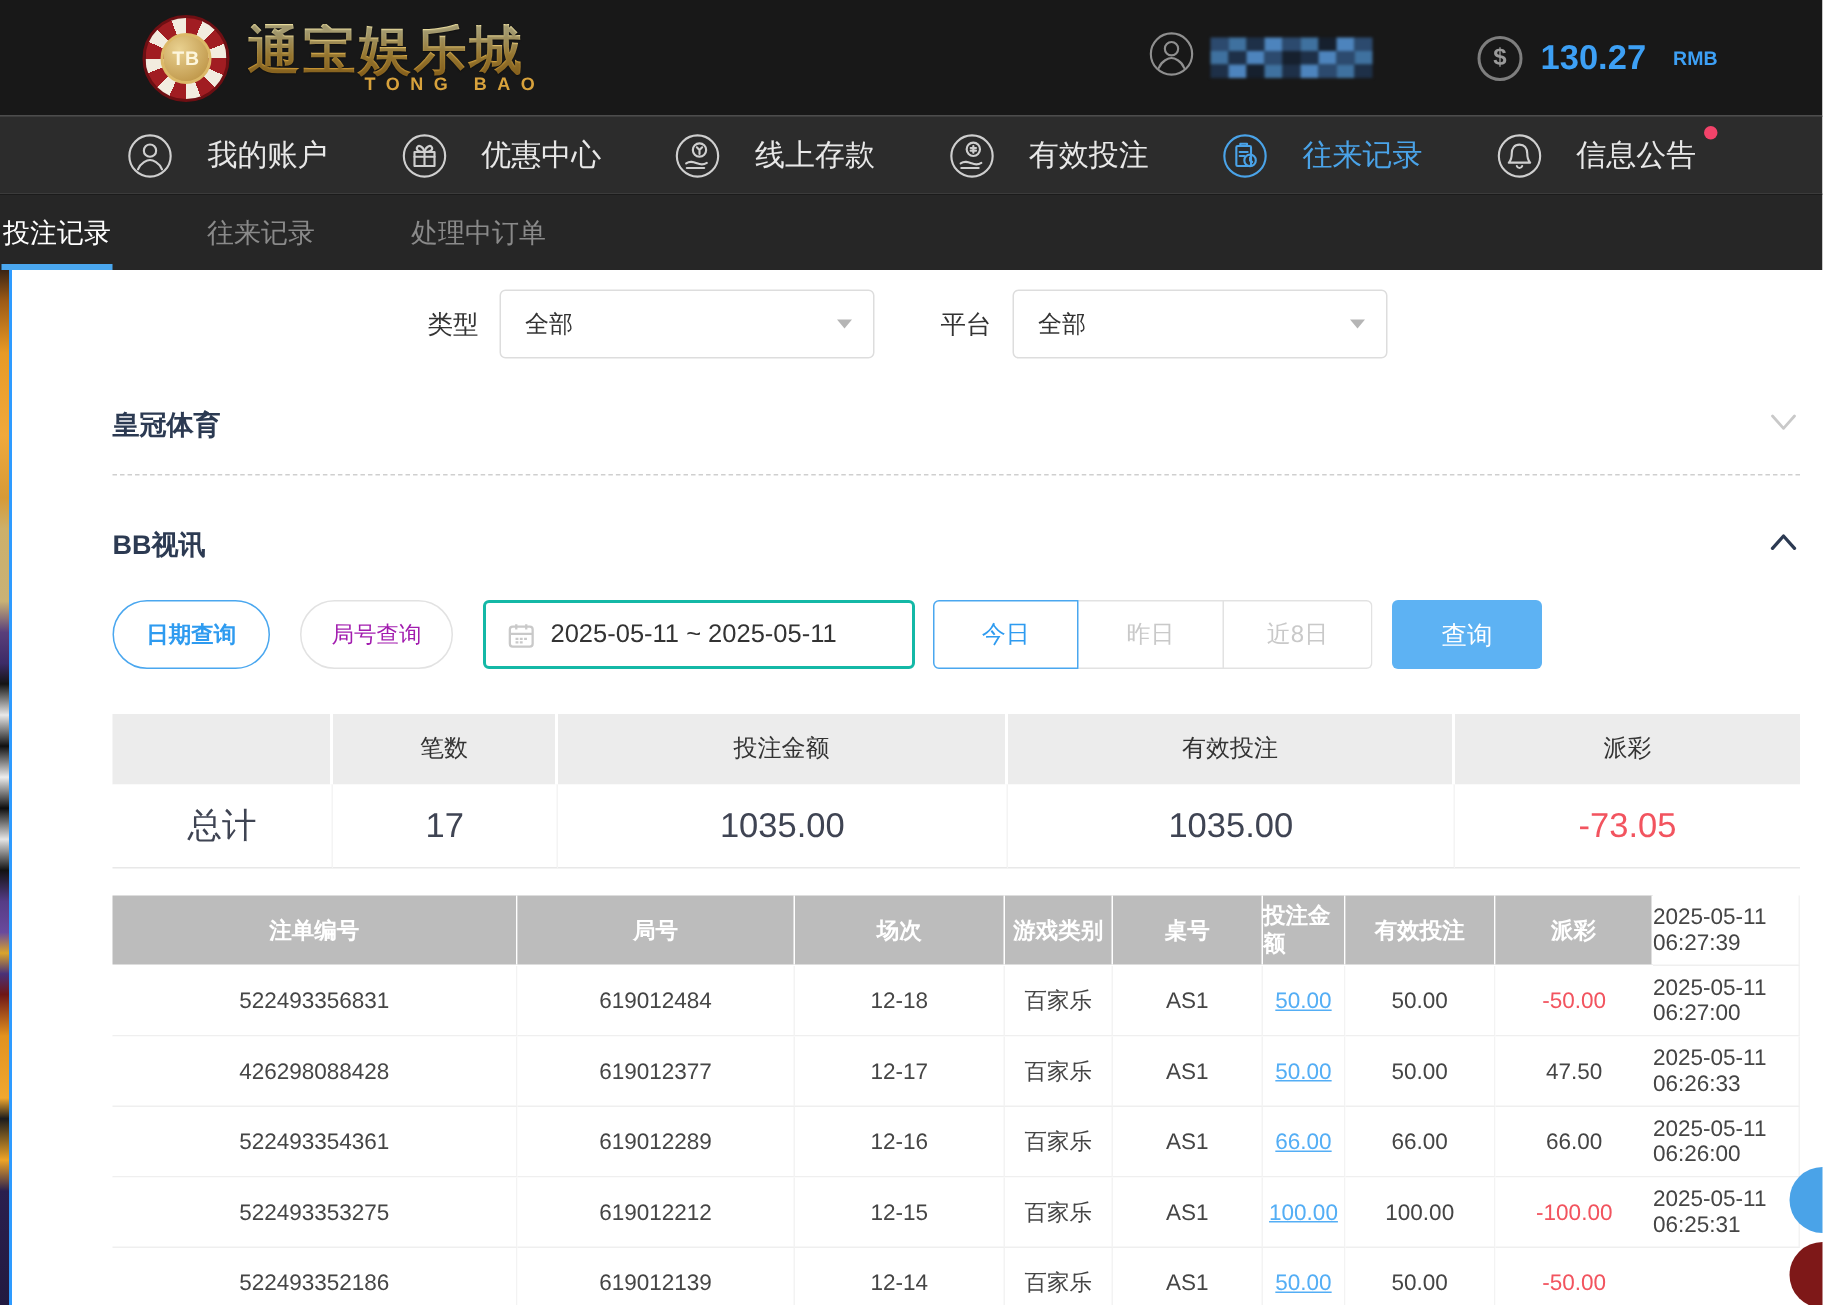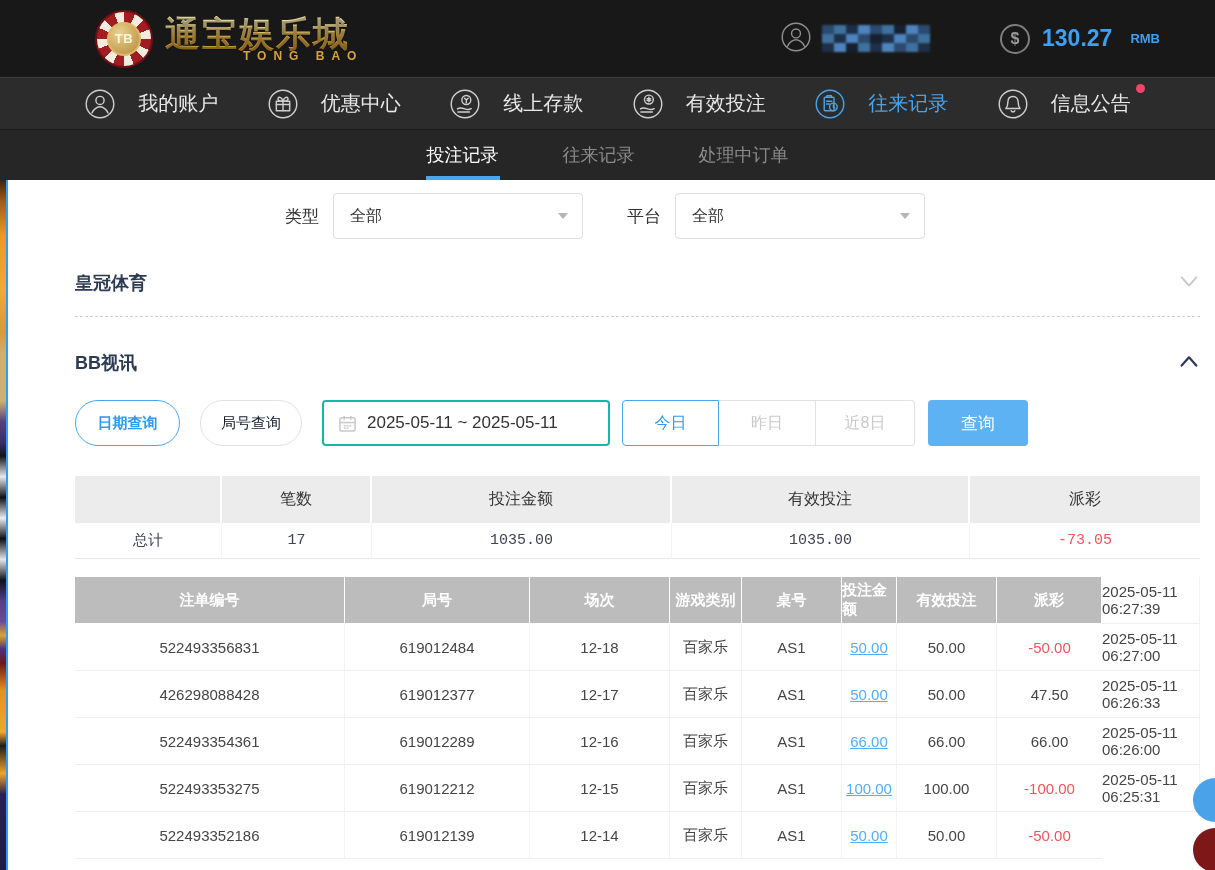--- a/index.html
+++ b/index.html
@@ -2,21 +2,21 @@
 <html><head>
 <meta charset="utf-8">
 <style>
   * { margin:0; padding:0; box-sizing:border-box; }
   html,body { width:1215px; height:870px; overflow:hidden; background:#fff;
               font-family:"Liberation Sans", sans-serif; }
   .page { position:relative; width:1215px; height:870px; background:#fff; }
 
   
   .topbar { height:77px; background:#181818; display:flex; align-items:center;
-            justify-content:space-between; padding:0 55px 0 95px; }
+            justify-content:space-between; padding:0 70px 0 95px; }
   .logo { display:flex; align-items:center; gap:12px; cursor:pointer; }
   .chip { width:58px; height:58px; border-radius:50%;
           background:repeating-conic-gradient(#a11d22 0 24deg, #f2ecdf 24deg 45deg);
           border:2px solid #6e0f13; display:flex; align-items:center; justify-content:center; }
   .chip-inner { width:34px; height:34px; border-radius:50%;
           background:radial-gradient(circle at 35% 30%, #e9d190, #b68a3a);
           border:2px solid #dcb968; color:#fdf6dd; font-weight:bold; font-size:13px;
           display:flex; align-items:center; justify-content:center; letter-spacing:.5px; }
   .logo-cn { font-size:35px; font-weight:bold; letter-spacing:2px;
              background:linear-gradient(180deg,#f7e9a8 15%, #e4b44a 60%, #c98f2a);
@@ -49,21 +49,21 @@
               cursor:pointer; position:relative; }
   .nav-item svg { width:32px; height:32px; stroke:#cfcfcf; fill:none;
                   stroke-width:1.6; stroke-linecap:round; stroke-linejoin:round; }
   .nav-item.active { color:#4aa3e8; }
   .nav-item.active svg { stroke:#4aa3e8; }
   .notif-dot { position:absolute; top:-4px; right:-14px; width:9px; height:9px;
                border-radius:50%; background:#f2436a; }
 
   
   .tabbar { height:51px; background:#262626; border-top:1px solid #1b1b1b;
-            display:flex; align-items:stretch; justify-content:center; gap:60px; }
+            display:flex; align-items:stretch; gap:60px; }
   .tab { display:flex; align-items:center; color:#8a8a8a; font-size:18px;
          cursor:pointer; position:relative; padding:0 2px; }
   .tab.active { color:#ffffff; }
   .tab.active::after { content:""; position:absolute; left:50%; transform:translateX(-50%);
          bottom:0; width:74px; height:4px; background:#4aa7ef; }
 
   
   .left-strip { position:absolute; left:0; top:180px; width:8px; height:690px;
         background:linear-gradient(180deg,
           #3a2414 0%, #9c5a16 3%, #e89a25 8%, #f0a93c 16%, #d69a37 22%,
@@ -93,44 +93,44 @@
   .chev svg { width:22px; height:22px; fill:none; stroke-linecap:round; stroke-linejoin:round; }
   .chev.down svg { stroke:#c9c9c9; stroke-width:2; }
   .chev.up svg { stroke:#2c3a52; stroke-width:2.4; }
   .dashed-divider { margin-top:13px; width:1125px; border-top:1px dashed #cfcfcf; }
   .section-row.second { margin-top:26px; }
 
   .query-row { margin-top:17px; display:flex; align-items:center; width:1125px; }
   .pill { height:46px; border-radius:23px; display:flex; align-items:center; justify-content:center;
           font-size:15px; cursor:pointer; background:#fff; }
   .pill.active { width:105px; border:1px solid #4aa7ef; color:#2e9bf0; font-weight:bold; }
-  .pill.inactive { width:102px; border:1px solid #e2e2e2; color:#0f172a; margin-left:20px;text-align:right; }
+  .pill.inactive { width:102px; border:1px solid #e2e2e2; color:#a21caf; margin-left:20px;text-align:right; }
   .date-input { margin-left:20px; width:288px; height:46px; border:2px solid #14b8a6; border-radius:4px;
           display:flex; align-items:center; padding:0 14px; gap:10px; font-size:17px; color:#333;
           cursor:pointer; background:#fff; }
   .date-input svg { width:19px; height:19px; stroke:#c9c9c9; fill:none; stroke-width:1.6; }
   .btn-group { margin-left:12px; display:flex; height:46px; }
   .seg { width:97px; display:flex; align-items:center; justify-content:center; font-size:16px;
          cursor:pointer; background:#fff; border:1px solid #e2e2e2;text-align:center; }
   .seg.active { border:1px solid #4aa7ef; color:#2e9bf0; border-radius:4px 0 0 4px; z-index:1; }
   .seg.mid { border-left:none; color:#c9c9c9; }
   .seg.last { border-left:none; color:#c9c9c9; border-radius:0 4px 4px 0; width:99px; }
   .search-btn { margin-left:13px; width:100px; height:46px; background:#5db2f3; color:#fff;
          font-size:17px; border:none; border-radius:4px; cursor:pointer; }
 
   
   .summary { margin-top:30px; width:1125px; display:grid;
              grid-template-columns:147px 150px 300px 298px 230px; }
   .summary .h { height:47px; background:#ececec; display:flex; align-items:center;
                 justify-content:center; font-size:16px; color:#333;
                 border-right:2px solid #fff; }
   .summary .h:nth-child(5) { border-right:none; }
-  .summary .c { height:36px; background:#fff; display:flex; align-items:center; justify-content:center;
-                font-size:15px; color:#3f4453; border-bottom:1px solid #e8e8e8;
-                border-right:1px solid #f4f4f4;font-family:Liberation Mono, monospace; }
+  .summary .c { height:56px; background:#fff; display:flex; align-items:center; justify-content:center;
+                font-size:23px; color:#3f4453; border-bottom:1px solid #e8e8e8;
+                border-right:1px solid #f4f4f4; }
   .summary .c:last-child { border-right:none; }
 
   
   .bet-table { margin-top:18px; width:1125px; display:grid;
                grid-template-columns:270px 185px 140px 72px 100px 55px 100px 105px 98px; }
   .bet-table .th { height:46px; background:#bcbcbc; color:#fff; font-weight:bold; font-size:15px;
                display:flex; align-items:center; justify-content:center; border-right:1px solid #fff; }
   .bet-table .th:nth-child(9n) { border-right:none; }
   .bet-table .td { height:47px; background:#fff; font-size:15px; color:#454545;
                display:flex; align-items:center; justify-content:center;

